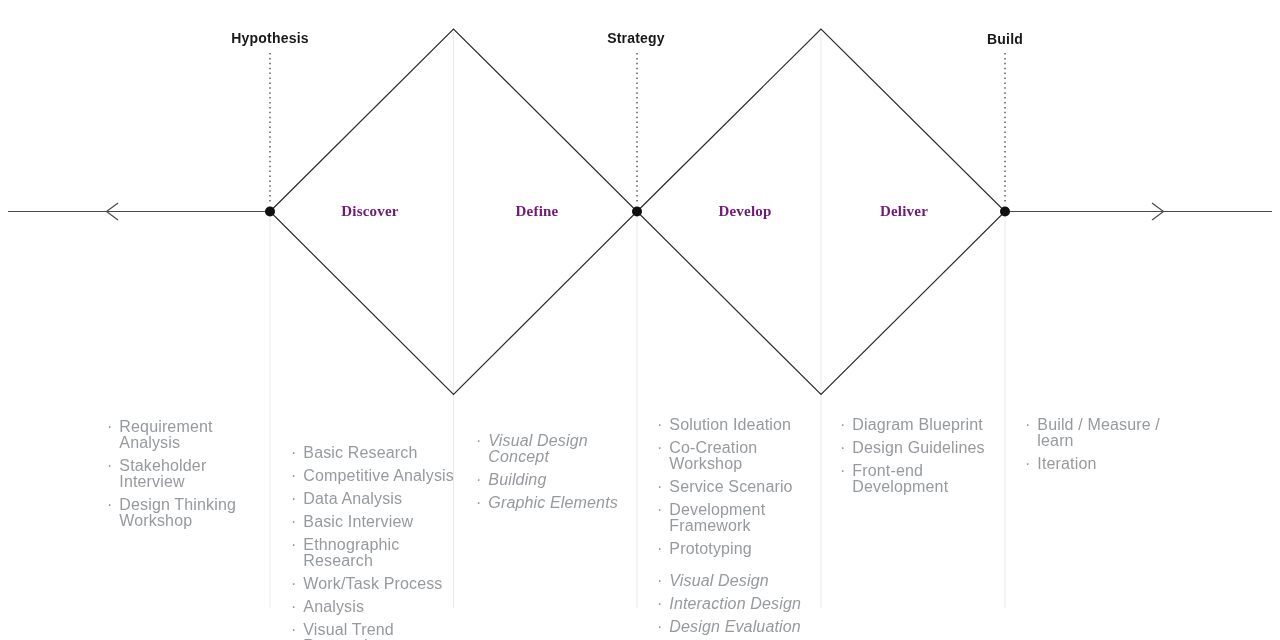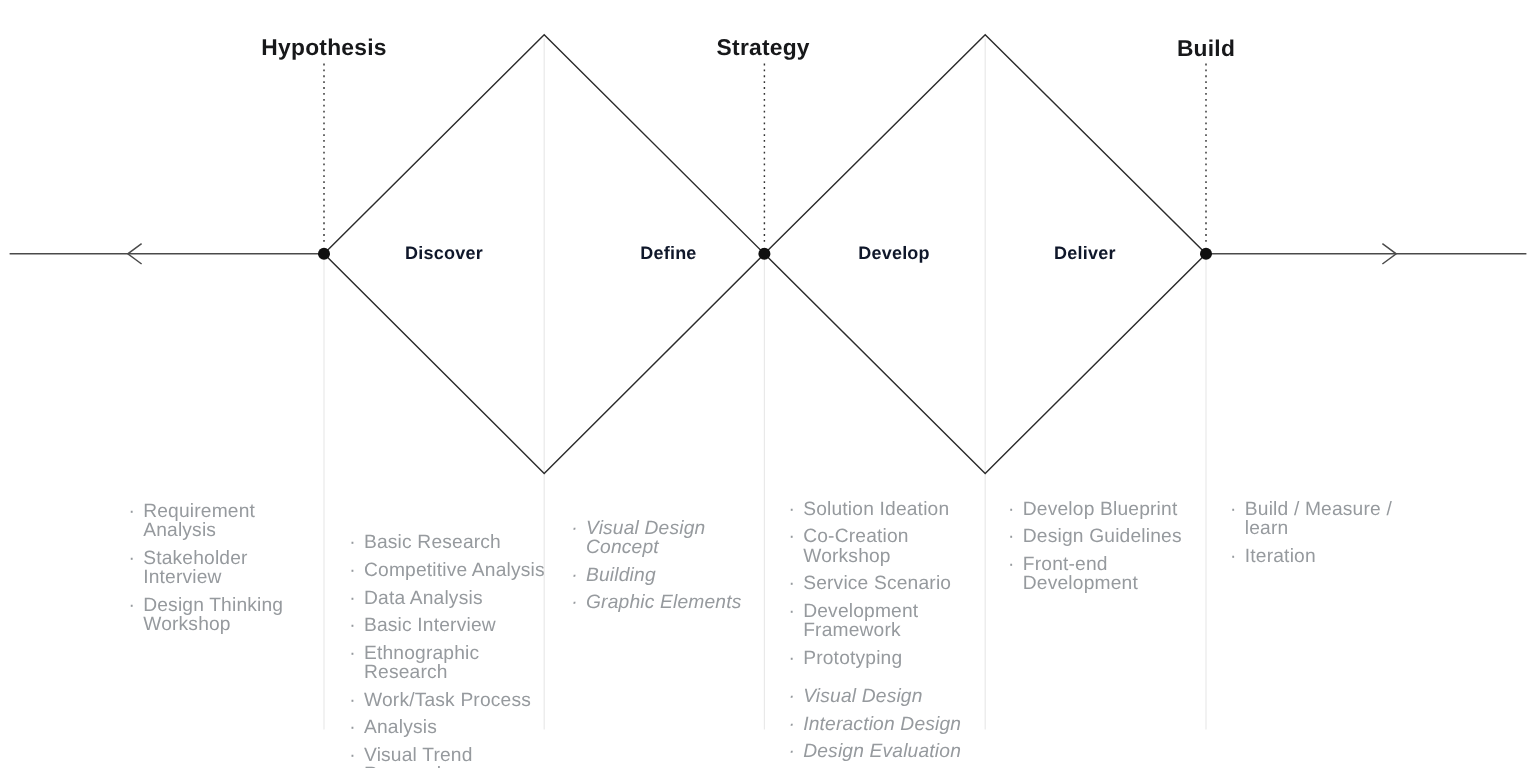--- a/index.html
+++ b/index.html
@@ -18,35 +18,36 @@
   .diagram-svg {
     position: absolute;
     left: 0;
     top: 0;
     width: 1280px;
     height: 640px;
   }
   .milestone-label {
     position: absolute;
     transform: translateX(-50%);
-    font-size: 19px;
+    font-size: 14px;
     font-weight: 700;
     color: #17181a;
     letter-spacing: 0.2px;
     white-space: nowrap;
   }
   .phase-label {
     position: absolute;
     transform: translateX(-50%);
     top: 203px;
     font-size: 15px;
     font-weight: 700;
-    color: #0f172a;
+    color: #701a75;
     letter-spacing: 0.2px;
     white-space: nowrap;
+    font-family: Liberation Serif, serif;
   }
   .activity-column {
     position: absolute;
     top: 417px;
   }
   .activity-column.first { top: 419px; }
   .activity-group.second { margin-top: 16px; font-style: italic; }
   .item {
     display: flex;
     gap: 7px;
@@ -91,21 +92,21 @@
     <circle cx="270" cy="211.5" r="5" fill="#101010"></circle>
     <circle cx="637" cy="211.5" r="5" fill="#101010"></circle>
     <circle cx="1005" cy="211.5" r="5" fill="#101010"></circle>
   </svg>
 
   <div class="milestone-label" style="left:270px; top:30px;">Hypothesis</div>
   <div class="milestone-label" style="left:636px; top:30px;">Strategy</div>
   <div class="milestone-label" style="left:1005px; top:31px;">Build</div>
 
   <div class="phase-label" style="left:370px;">Discover</div>
-  <div class="phase-label" style="left:537px;margin-left:20px;">Define</div>
+  <div class="phase-label" style="left:537px;">Define</div>
   <div class="phase-label" style="left:745px;">Develop</div>
   <div class="phase-label" style="left:904px;text-align:center;">Deliver</div>
 
   <div class="activity-column first" style="left:107px; width:130px;">
     <div class="activity-group">
       <div class="item">
           <span class="bullet"></span>
           <span class="item-text">Requirement Analysis</span>
         </div>
       <div class="item">
@@ -209,21 +210,21 @@
           <span class="bullet"></span>
           <span class="item-text">Design Evaluation</span>
         </div>
     </div>
   </div>
 
   <div class="activity-column" style="left:840px; width:170px;">
     <div class="activity-group">
       <div class="item">
           <span class="bullet"></span>
-          <span class="item-text">Develop Blueprint</span>
+          <span class="item-text">Diagram Blueprint</span>
         </div>
       <div class="item">
           <span class="bullet"></span>
           <span class="item-text">Design Guidelines</span>
         </div>
       <div class="item">
           <span class="bullet"></span>
           <span class="item-text">Front-end Development</span>
         </div>
     </div>

